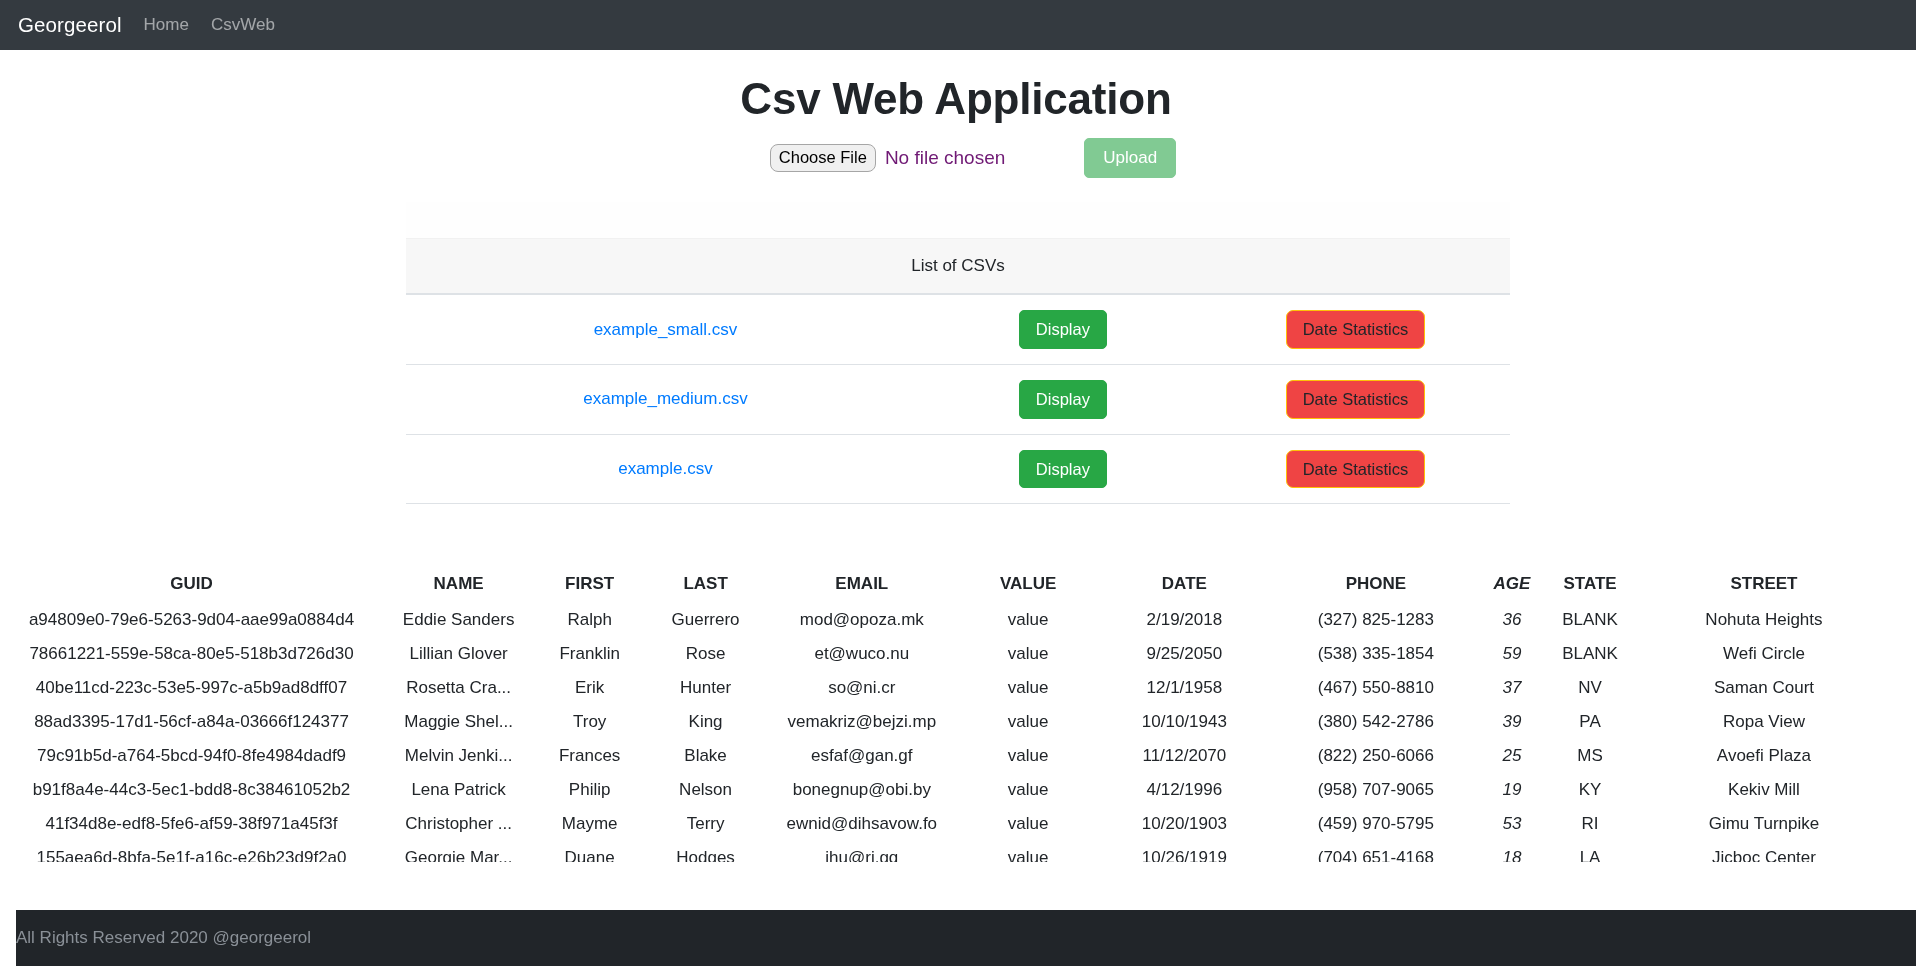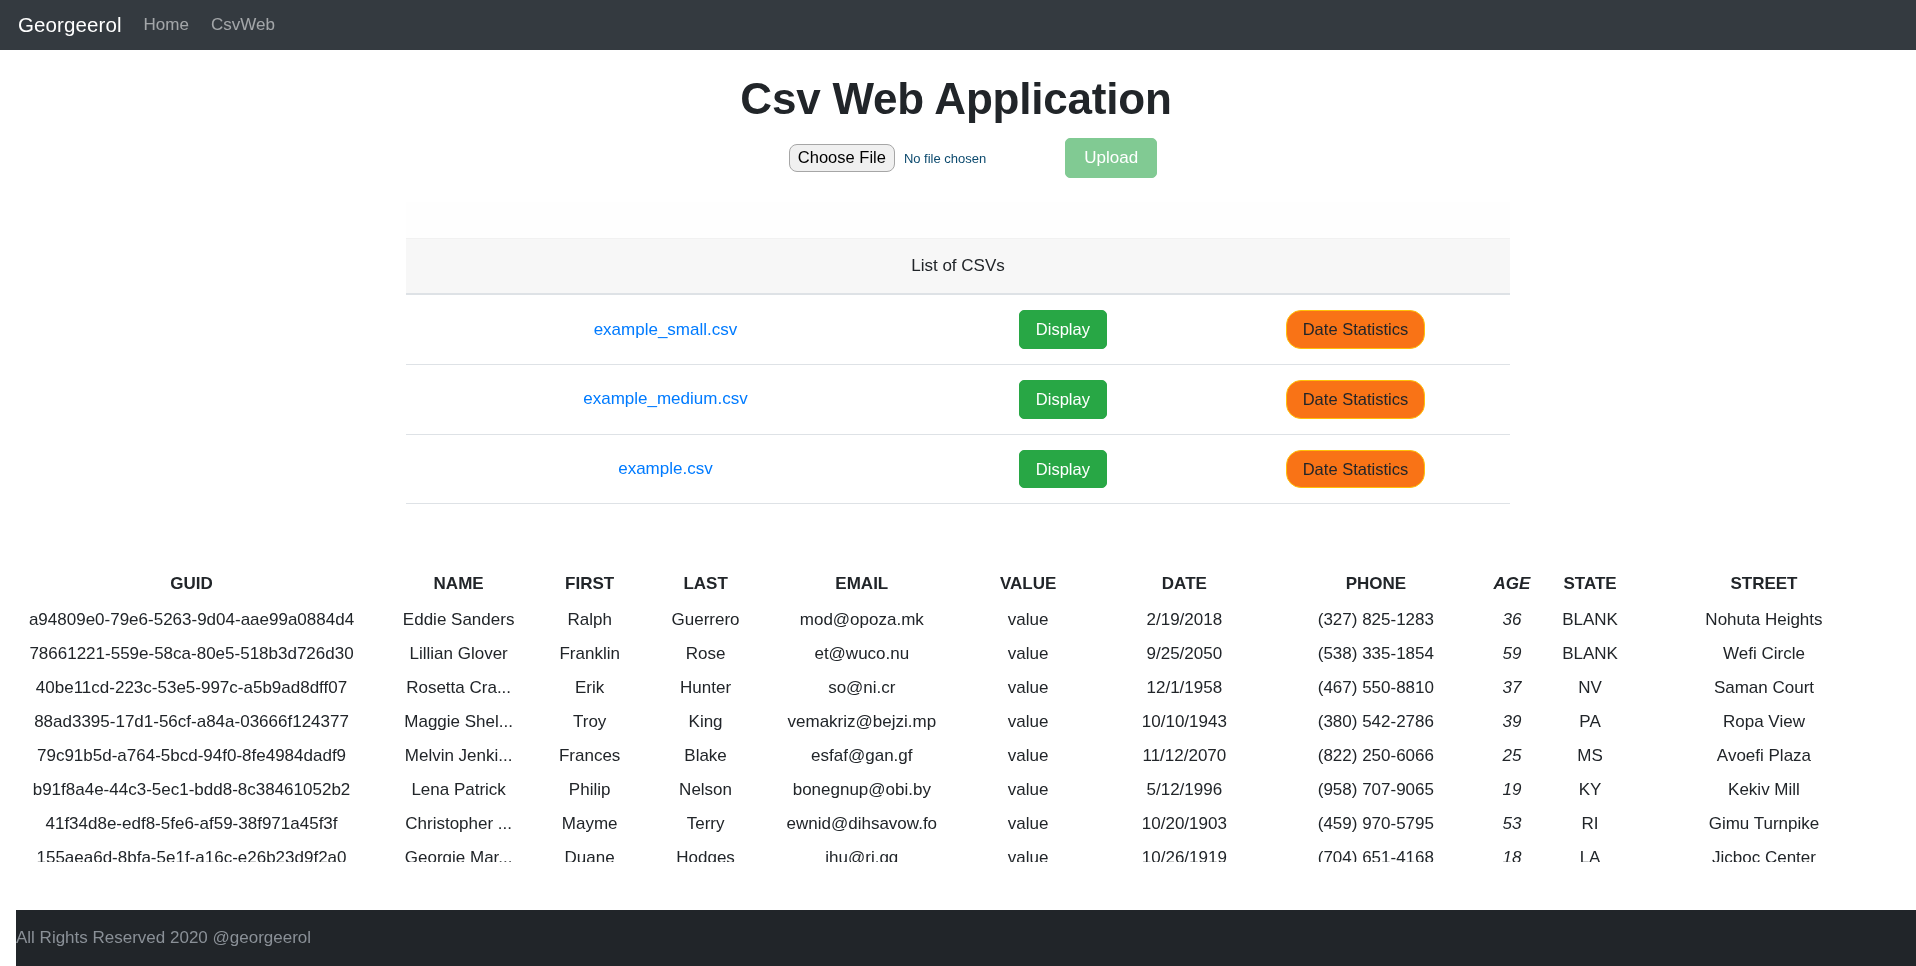--- a/index.html
+++ b/index.html
@@ -70,22 +70,22 @@
     padding: 2px 8px 3px 8px;
     background: #f0f0f0;
     border: 1px solid #a6a6a6;
     border-radius: 8px;
     color: #000;
     cursor: pointer;
     line-height: 1.25;
   }
   .no-file-text {
     margin-left: 9px;
-    font-size: 13px;
-    color: #0c4a6e;
+    font-size: 19px;
+    color: #701a75;
     white-space: nowrap;
   }
   .upload-btn {
     margin-left: 79px;
     background: #81ca93;
     border: 1px solid #81ca93;
     color: #ffffff;
     font-size: 17px;
     font-family: "Liberation Sans", sans-serif;
     padding: 9px 18px;
@@ -141,27 +141,27 @@
     border: 1px solid #28a745;
     color: #fff;
     font-size: 16.5px;
     font-family: "Liberation Sans", sans-serif;
     padding: 8px 16px;
     border-radius: 5px;
     cursor: pointer;
     line-height: 1.25;
   }
   .btn-stats {
-    background: #f97316;
+    background: #ef4444;
     border: 1px solid #ffc107;
     color: #212529;
     font-size: 16.5px;
     font-family: "Liberation Sans", sans-serif;
     padding: 8px 16px;
-    border-radius: 15px;
+    border-radius: 7px;
     cursor: pointer;
     line-height: 1.25;
   }
 
   
   .data-scroll {
     margin-top: 66px;
     height: 292px;
     overflow-y: scroll;
     overflow-x: hidden;
@@ -370,21 +370,21 @@
           <td class="c-state">MS</td>
           <td class="c-street">Avoefi Plaza</td>
         </tr>
         <tr>
           <td class="c-guid">b91f8a4e-44c3-5ec1-bdd8-8c38461052b2</td>
           <td class="c-name">Lena Patrick</td>
           <td class="c-first">Philip</td>
           <td class="c-last">Nelson</td>
           <td class="c-email">bonegnup@obi.by</td>
           <td class="c-value">value</td>
-          <td class="c-date">5/12/1996</td>
+          <td class="c-date">4/12/1996</td>
           <td class="c-phone">(958) 707-9065</td>
           <td class="c-age">19</td>
           <td class="c-state">KY</td>
           <td class="c-street">Kekiv Mill</td>
         </tr>
         <tr>
           <td class="c-guid">41f34d8e-edf8-5fe6-af59-38f971a45f3f</td>
           <td class="c-name">Christopher ...</td>
           <td class="c-first">Mayme</td>
           <td class="c-last">Terry</td>

